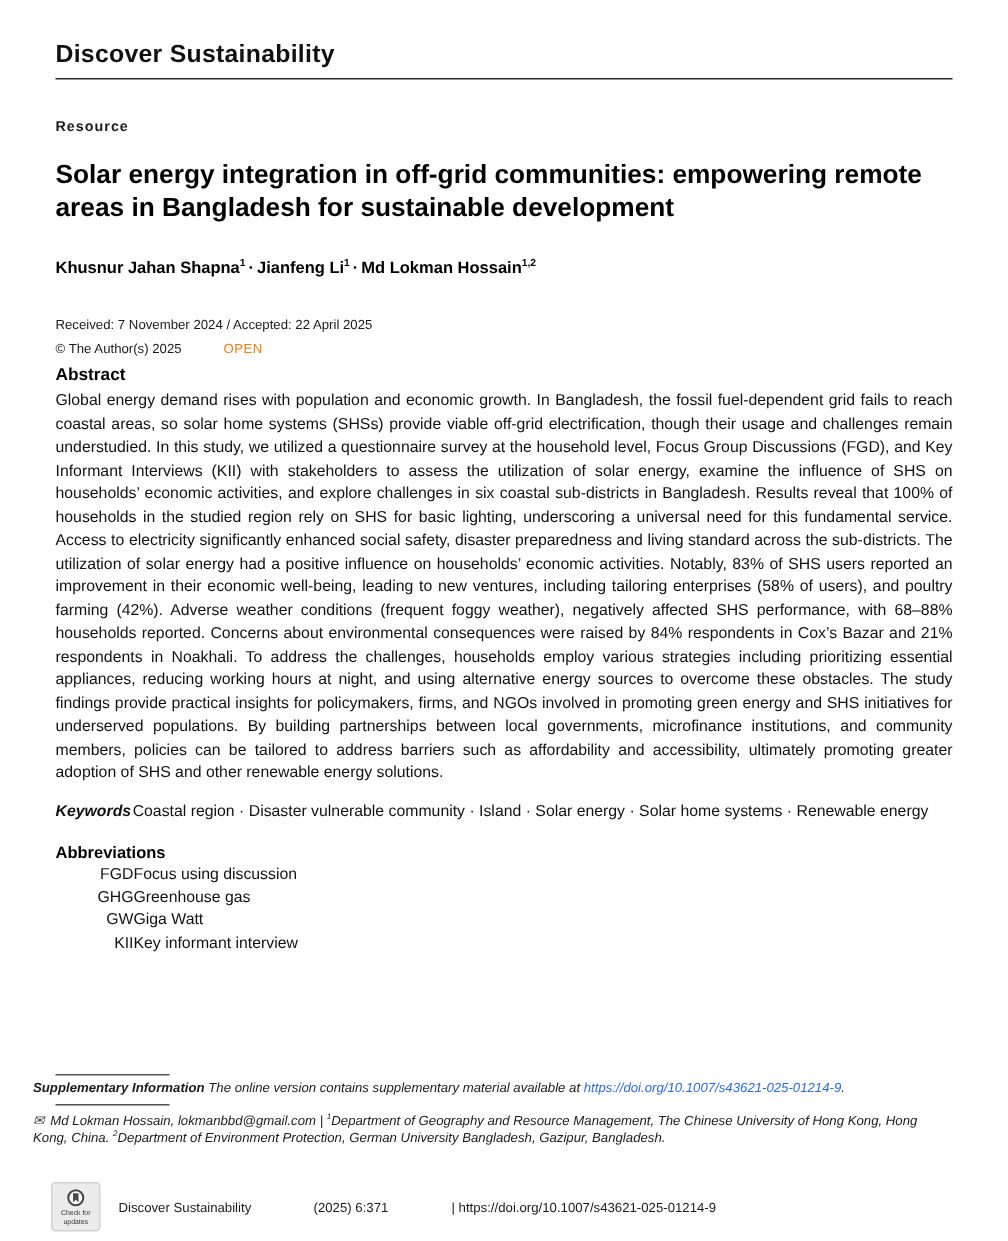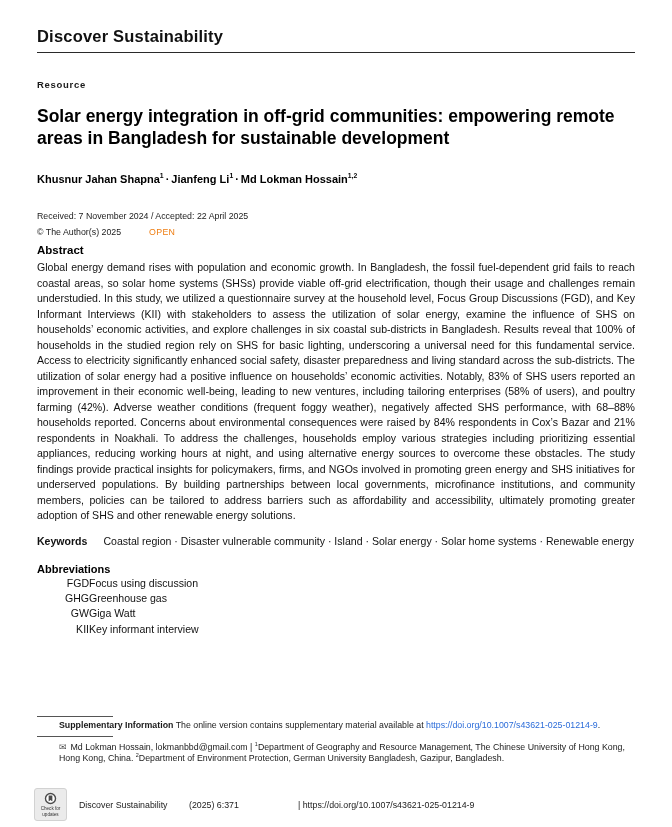--- a/index.html
+++ b/index.html
@@ -62,45 +62,46 @@
   .abstract-heading { margin-top: 4px; font-size: 11.5px; font-weight: bold; color: #000; }
   .abstract-text {
     margin-top: 4px;
     font-size: 10.55px;
     line-height: 15.5px;
     text-align: justify;
     color: #111;
   }
 
   .keywords { margin-top: 10px; font-size: 10.55px; line-height: 15.5px; color: #111; }
-  .keywords .kw-label { font-weight: bold; margin-right: 16px; }
+  .keywords .kw-label { font-weight: bold; margin-right: 1px; font-style: italic; }
 
   .abbr-heading { margin-top: 14px; font-size: 11px; font-weight: bold; color: #000; }
   .abbr-list { margin-top: 1px; font-size: 10.55px; line-height: 15.2px; color: #111; }
   .abbr-row { display: flex; text-align: right; }
   .abbr-term { width: 52px; flex: 0 0 52px; }
 
   
   .bottom-block {
     position: absolute;
     left: 0; right: 0; top: 712px; bottom: 0;
     background: #ffffff;
   }
   .rule-short {
     margin-left: 37px;
     width: 76px;
     border-top: 1px solid #555;
   }
   .rule-1 { margin-top: 4px; }
   .rule-2 { margin-top: 4px; }
   .footnote {
-    margin: 3px 37px 0 59px;
+    margin: 3px 37px 0 22px;
     font-size: 8.8px;
     line-height: 11.5px;
     color: #1a1a1a;
+    font-style: italic;
   }
   .footnote .fn-label { font-weight: bold; }
   .footnote a, .link { color: #2b6cd9; text-decoration: none; cursor: pointer; }
   .footnote sup { font-size: 62%; line-height: 0; }
   .contact-line { margin-top: 5px; }
   .envelope { color: #444; font-size: 9px; margin-right: 4px; }
 
   .footer-row {
     position: absolute;
     left: 34px; top: 76px;
@@ -124,21 +125,21 @@
   }
   .cm-icon { width: 13px; height: 13px; display: block; margin-bottom: 1px; }
   .cb-label {
     font-size: 4.6px;
     line-height: 5.2px;
     text-align: center;
     color: #333;
     width: 30px;
   }
   .f-journal { width: 110px; margin-left: 4px; }
-  .f-citation { width: 109px; }
+  .f-citation { width: 92px; margin-left: 20px; }
   .f-doi { white-space: nowrap; }
 </style>
 </head>
 <body>
 
 <div class="page">
   <div class="content">
 
     <div class="journal-header">
       <span class="jn-bold">Discover</span>

